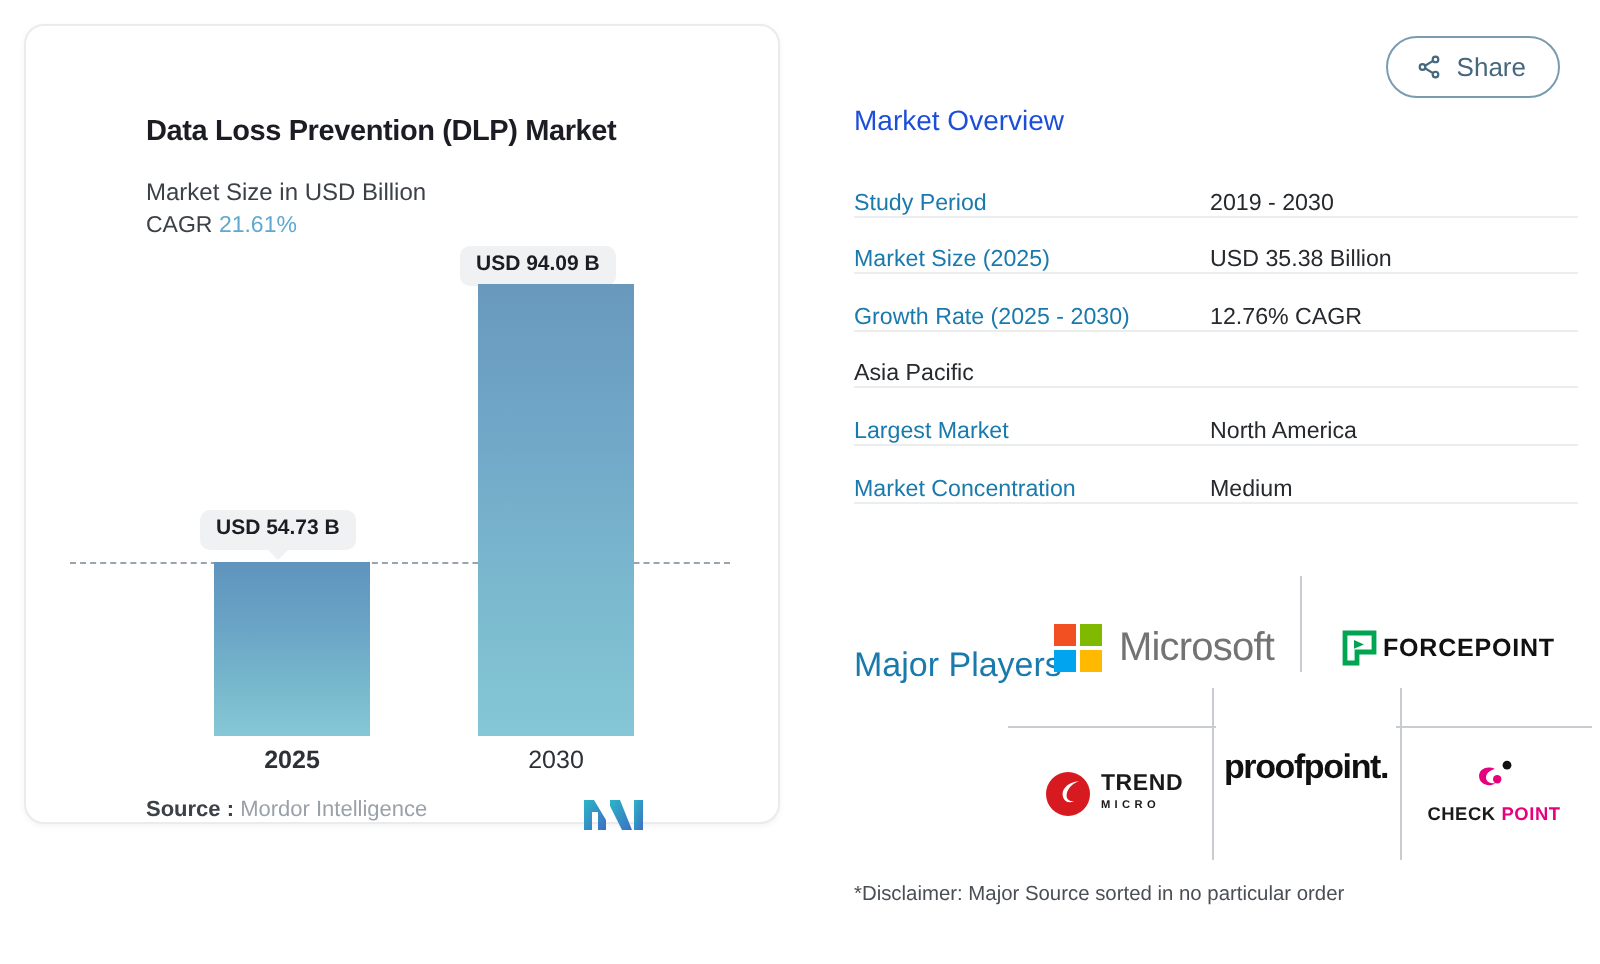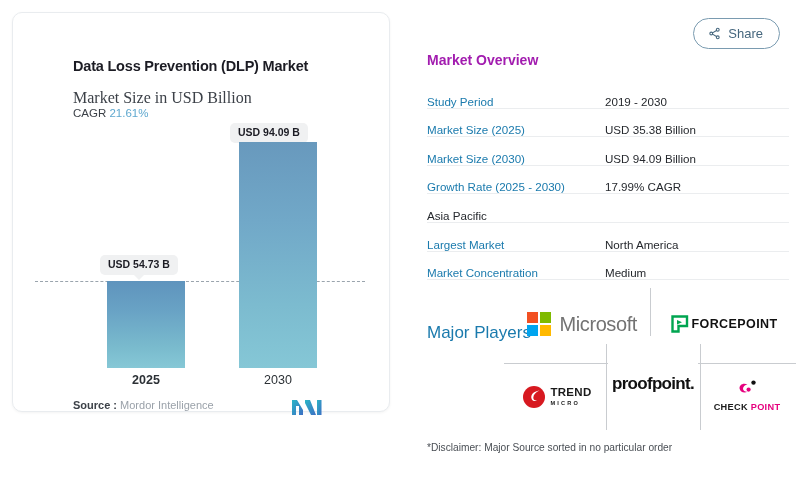--- a/index.html
+++ b/index.html
@@ -27,21 +27,21 @@
     border-radius: 10px;
     box-shadow: 0 1px 3px rgba(0,0,0,0.05);
   }
   .chart-title {
     position: absolute; left: 60px; top: 45px;
     font-size: 14.5px; font-weight: bold; color: #1c1c24;
     letter-spacing: -0.2px;
   }
   .chart-sub {
     position: absolute; left: 60px; top: 76px;
-    font-size: 16px; color: #3c4148; font-family: Liberation Serif, serif;
+    font-size: 12px; color: #3c4148;
   }
   .chart-cagr {
     position: absolute; left: 60px; top: 94px;
     font-size: 11.5px; color: #3c4148;
   }
   .chart-cagr .val { color: #5fa8cf; }
 
   .plot {
     position: absolute;
     left: 14px; top: 110px;
@@ -115,21 +115,21 @@
     border-radius: 18px;
     padding: 7px 16px 7px 14px;
     background: #fff;
     color: #46677e;
     font-size: 13px;
     cursor: pointer;
   }
 
   .panel-title {
     position: absolute; left: 15px; top: 52px;
-    font-size: 14px; font-weight: bold; color: #a21caf;
+    font-size: 14px; font-weight: normal; color: #1d4ed8;
   }
 
   .table { position: absolute; left: 15px; top: 80px; width: 362px; }
   .trow {
     display: flex;
     align-items: flex-end;
     height: 28.6px;
     border-bottom: 1px solid #ebedef;
     font-size: 11.6px;
   }
@@ -263,26 +263,22 @@
     <div class="table">
       <div class="trow">
         <div class="tkey">Study Period</div>
         <div class="tval">2019 - 2030</div>
       </div>
       <div class="trow">
         <div class="tkey">Market Size (2025)</div>
         <div class="tval">USD 35.38 Billion</div>
       </div>
       <div class="trow">
-        <div class="tkey">Market Size (2030)</div>
-        <div class="tval">USD 94.09 Billion</div>
-      </div>
-      <div class="trow">
         <div class="tkey">Growth Rate (2025 - 2030)</div>
-        <div class="tval">17.99% CAGR</div>
+        <div class="tval">12.76% CAGR</div>
       </div>
       <div class="trow">
         <div class="tval">Asia Pacific</div>
       </div>
       <div class="trow">
         <div class="tkey">Largest Market</div>
         <div class="tval">North America</div>
       </div>
       <div class="trow">
         <div class="tkey">Market Concentration</div>

